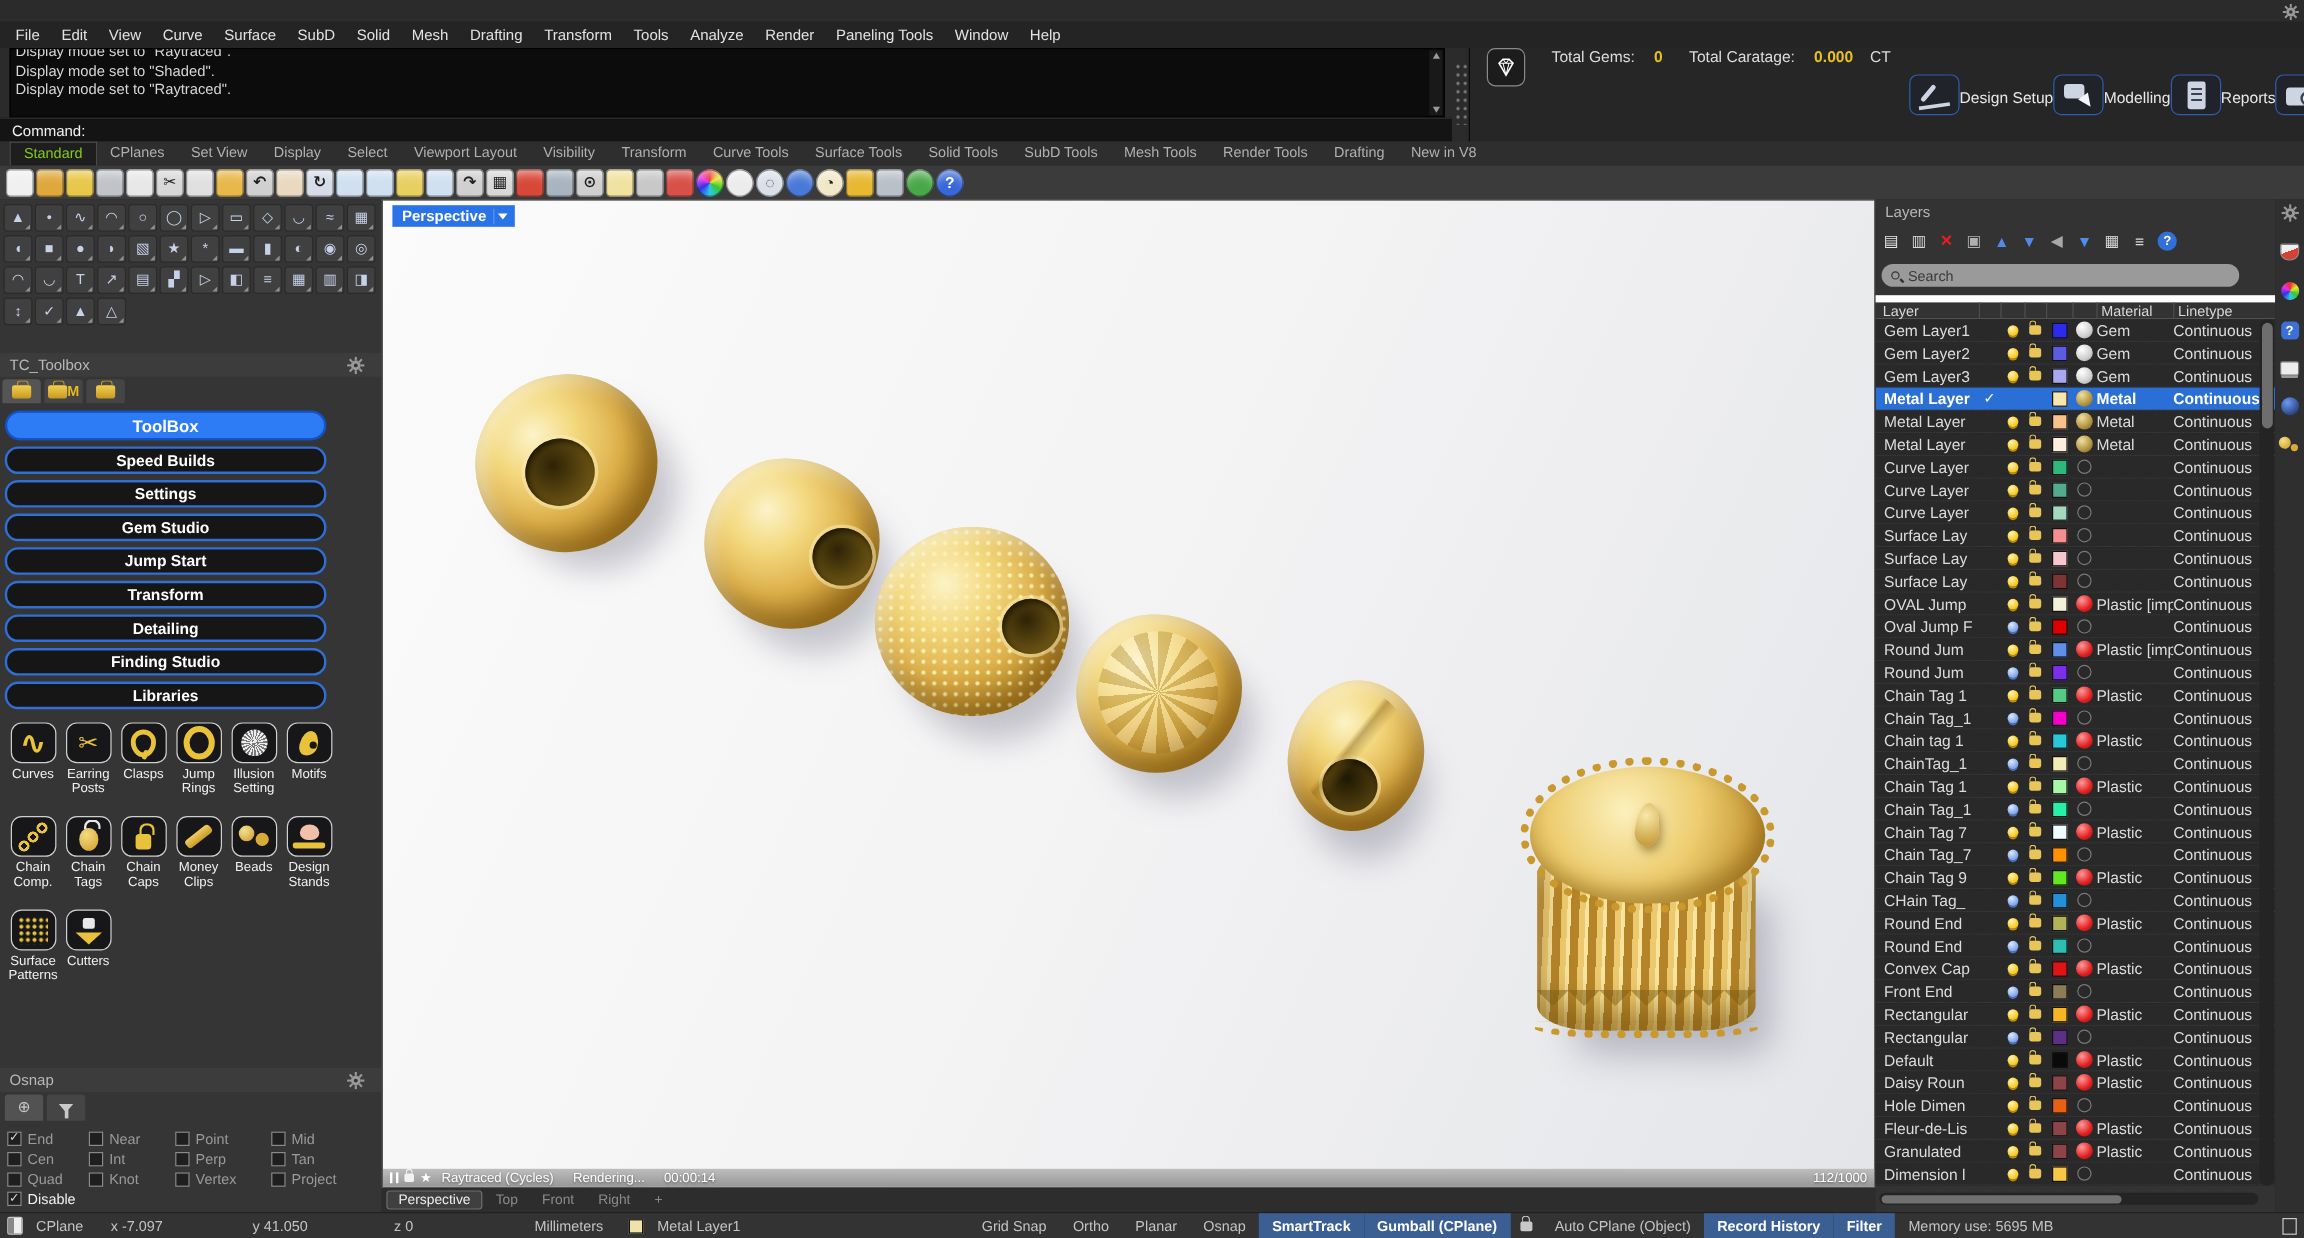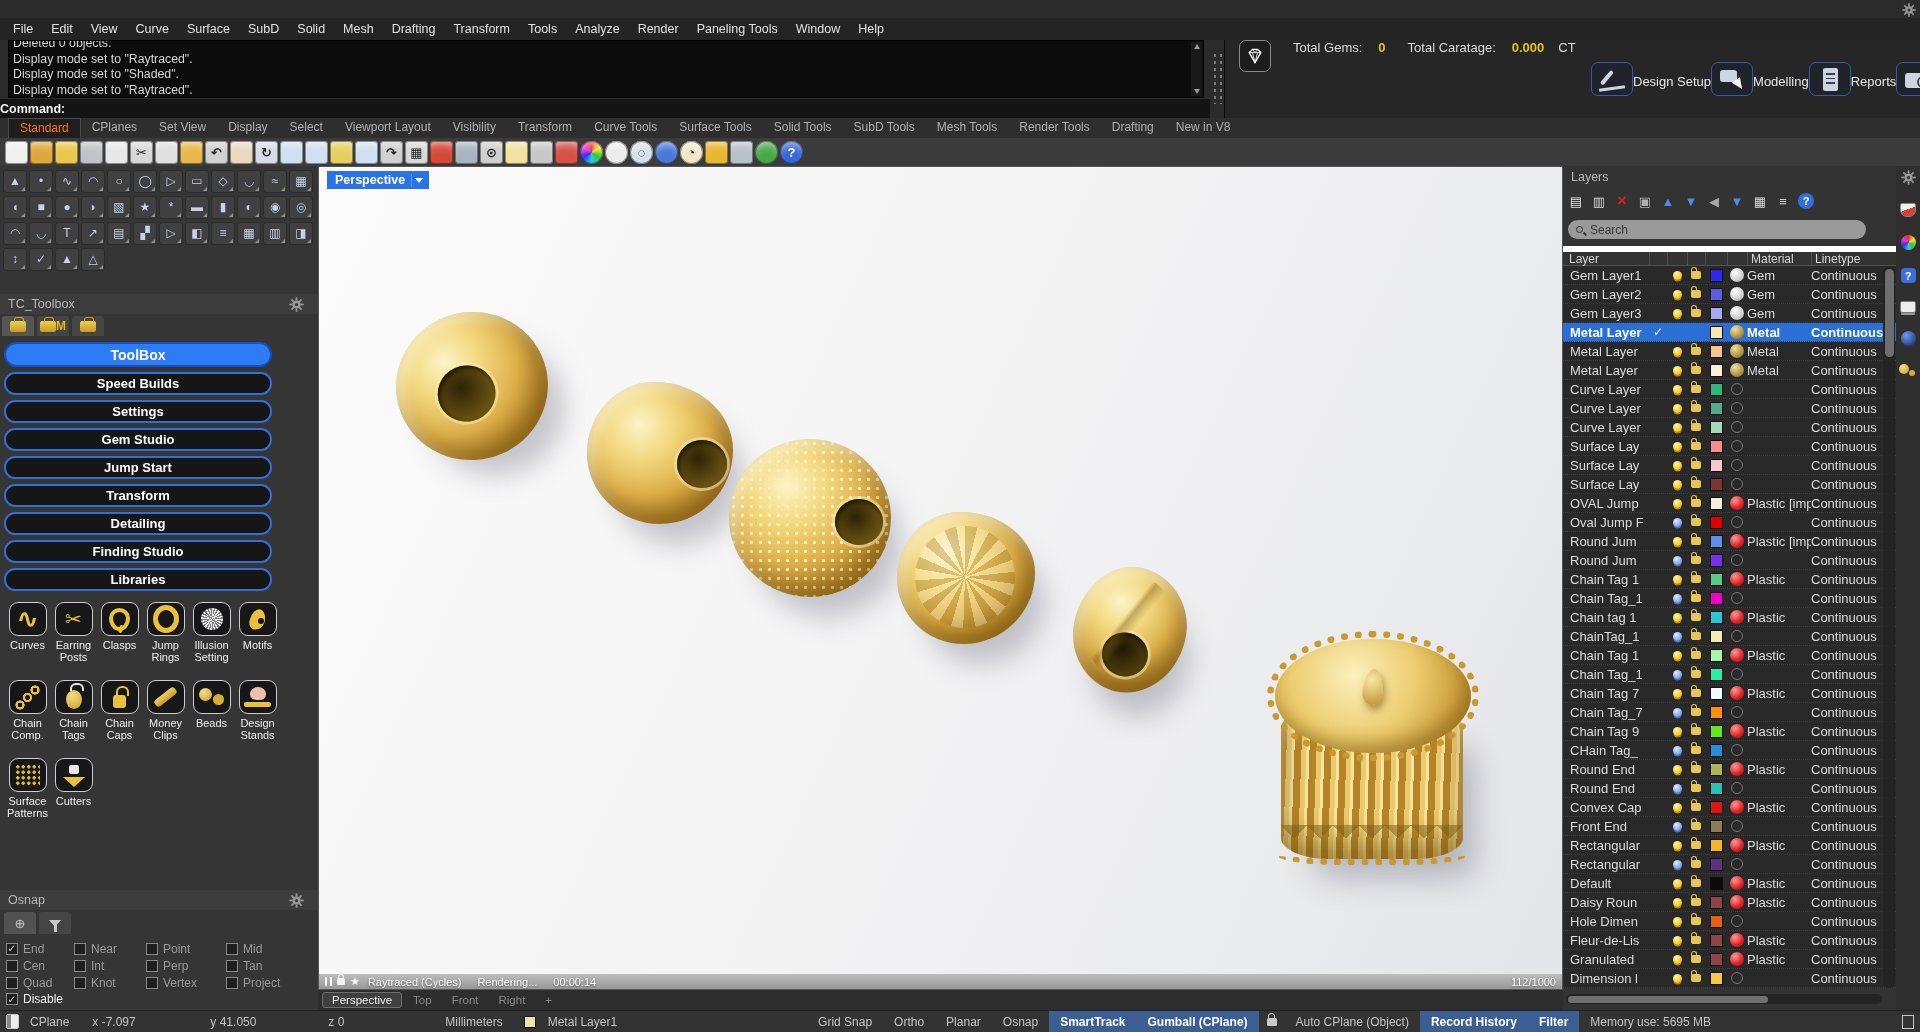--- a/index.html
+++ b/index.html
@@ -25,21 +25,21 @@
   .menu-item{color:#e2e2e2;font-size:12.5px;padding:0 9px;line-height:22px}
 
   
   .histbox{position:absolute;left:8px;top:40px;width:1196px;height:58px;background:#0c0c0c;border:1px solid #000;overflow:hidden}
   .hist-lines{margin-top:-5px;padding-left:4px}
   .hist-line{color:#d6d6d6;font-size:12.3px;line-height:15.5px;white-space:nowrap}
   .hist-scroll{position:absolute;right:1px;top:1px;bottom:1px;width:11px;background:#191919;display:flex;flex-direction:column;justify-content:space-between;align-items:center;padding:2px 0}
   .tri-up{width:0;height:0;border-left:3.5px solid transparent;border-right:3.5px solid transparent;border-bottom:5px solid #9a9a9a}
   .tri-down{width:0;height:0;border-left:3.5px solid transparent;border-right:3.5px solid transparent;border-top:5px solid #9a9a9a}
   .prompt{position:absolute;left:0;top:98px;width:1210px;height:20px;background:#141414;border-top:1px solid #2e2e2e;display:flex;align-items:center}
-  .prompt-label{color:#f2f2f2;font-size:12.5px;font-weight:bold;}
+  .prompt-label{color:#f2f2f2;font-size:12.5px;font-weight:normal;padding-left:10px}
   .vdots{position:absolute;left:1212px;top:52px;width:11px;height:52px;background:radial-gradient(#7a7a7a 1px,transparent 1.5px);background-size:6px 7px}
 
   
   .topright{position:absolute;left:1224px;top:40px;width:696px;height:78px;background:#262626;border-left:1px solid #0a0a0a}
   .gemzone{position:absolute;left:14px;top:0;height:78px;display:flex;align-items:flex-start}
   .gem-icon-box{width:32px;height:32px;border:1.5px solid #8a8a8a;border-radius:7px;background:#1c1c1c;display:flex;align-items:center;justify-content:center}
   .gs-label{color:#dcdcdc;font-size:13px;margin-left:22px}
   .gs-value{color:#e8c020;font-size:13px;font-weight:bold;margin-left:16px}
   .gs-unit{color:#dcdcdc;font-size:13px;margin-left:14px}
   .modezone{position:absolute;left:360px;top:0;width:336px;height:78px;display:flex;align-items:center;justify-content:space-around;padding:0 6px}
@@ -51,21 +51,21 @@
   .g-modelling-icon::before{content:"";position:absolute;left:8px;top:7px;width:17px;height:12px;border-radius:3px;background:#cdd5e2}
   .g-modelling-icon::after{content:"";position:absolute;right:8px;bottom:5px;width:0;height:0;border-left:5px solid transparent;border-right:5px solid transparent;border-top:11px solid #f4f6fa;transform:rotate(-35deg)}
   .g-reports-icon::before{content:"";position:absolute;left:13px;top:5px;width:15px;height:23px;background:#cdd5e2;border-radius:2px}
   .g-reports-icon::after{content:"";position:absolute;left:16px;top:10px;width:9px;height:13px;background:repeating-linear-gradient(#3a4250 0 1.8px,transparent 1.8px 4.6px)}
   .g-rendering-icon::before{content:"";position:absolute;left:8px;top:10px;width:25px;height:15px;background:#cdd5e2;border-radius:3px}
   .g-rendering-icon::after{content:"";position:absolute;left:20px;top:13px;width:8px;height:8px;border:2px solid #3a4250;border-radius:50%;background:#e8ecf2}
 
   
   .tabrow{position:absolute;left:0;top:118px;width:1920px;height:20px;background:#2e2e2e;display:flex;align-items:stretch;padding-left:8px}
   .tab{color:#b0b0b0;font-size:12px;padding:2px 11px;white-space:nowrap}
-  .tab.g-active{background:#1e1e1e;color:#f97316;border:1px solid #4a4a4a;border-bottom:none}
+  .tab.g-active{background:#1e1e1e;color:#84cc16;border:1px solid #4a4a4a;border-bottom:none}
   .tabrow-gear{position:absolute;right:4px;top:3px;width:14px;height:14px;color:#9a9a9a}
 
   
   .iconrow{position:absolute;left:0;top:138px;width:1920px;height:28px;background:#3b3b3b;display:flex;align-items:center;gap:2px;padding-left:5px}
   .ti{width:23px;height:23px;border-radius:4px;display:flex;align-items:center;justify-content:center;font-size:13px;font-weight:bold;color:#1e1e1e;
       box-shadow:inset 0 0 0 1px rgba(0,0,0,.4),inset 0 9px 9px -6px rgba(255,255,255,.65)}
   .ti.g-color-wheel-icon{background:conic-gradient(#e83030,#e8e830,#30c830,#30c8e8,#3030e8,#e830e8,#e83030)!important;border-radius:50%}
   .ti.g-material-sphere-icon,.ti.g-shaded-view-icon,.ti.g-render-icon,.ti.g-help-icon,.ti.g-wireframe-icon,.ti.g-pie-icon{border-radius:50%}
 
   
@@ -294,21 +294,20 @@
       <span class="menu-item">Analyze</span>
       <span class="menu-item">Render</span>
       <span class="menu-item">Paneling Tools</span>
       <span class="menu-item">Window</span>
       <span class="menu-item">Help</span>
     </div>
 
   <div class="histbox">
     <div class="hist-lines">
 
-    <div class="hist-line">Deleted 0 objects.</div>
         <div class="hist-line">Display mode set to "Raytraced".</div>
         <div class="hist-line">Display mode set to "Shaded".</div>
         <div class="hist-line">Display mode set to "Raytraced".</div>
       </div>
     <div class="hist-scroll">
       <div class="tri-up"></div>
       <div class="tri-down"></div>
     </div>
   </div>
   <div class="prompt">

